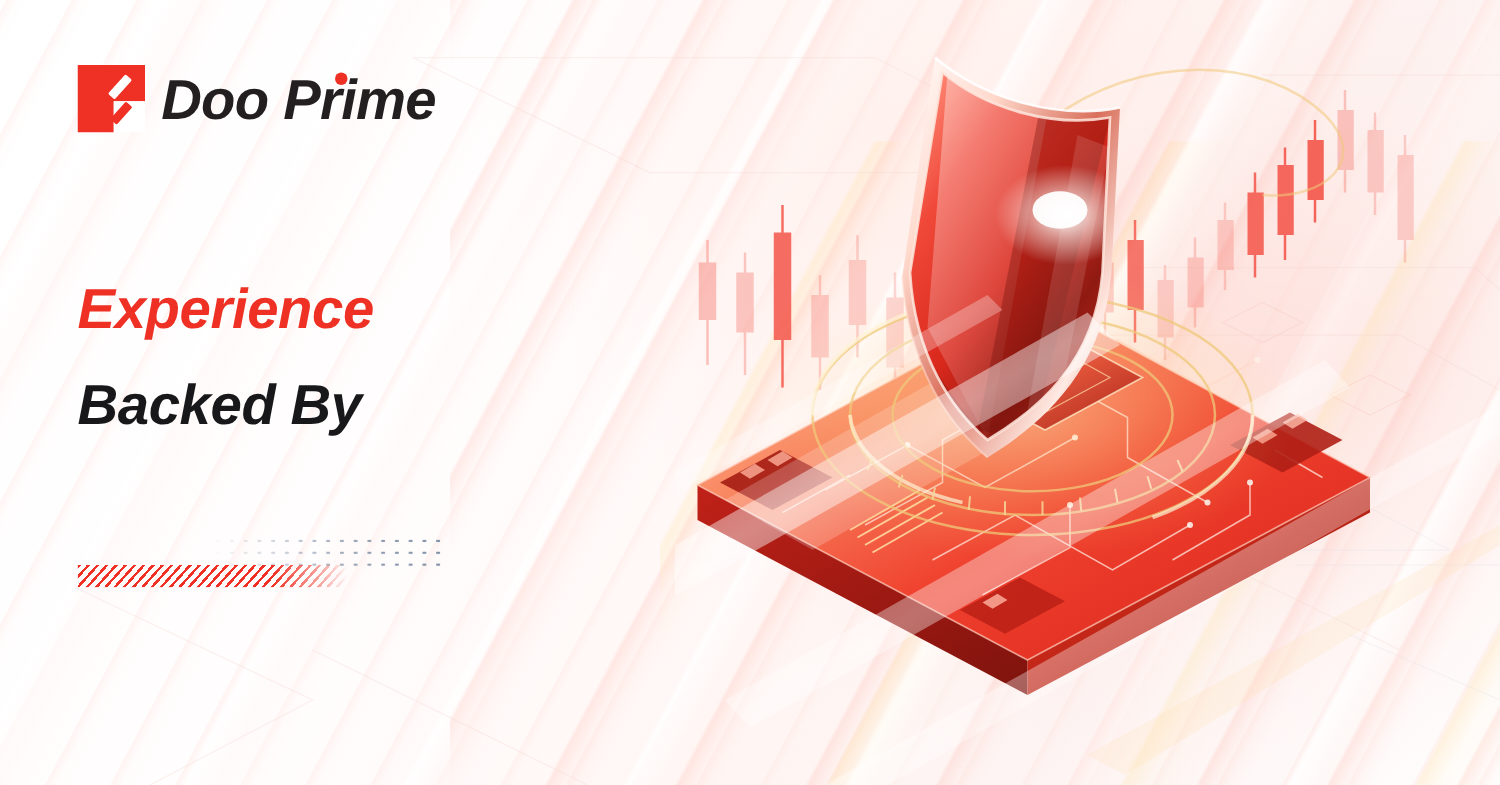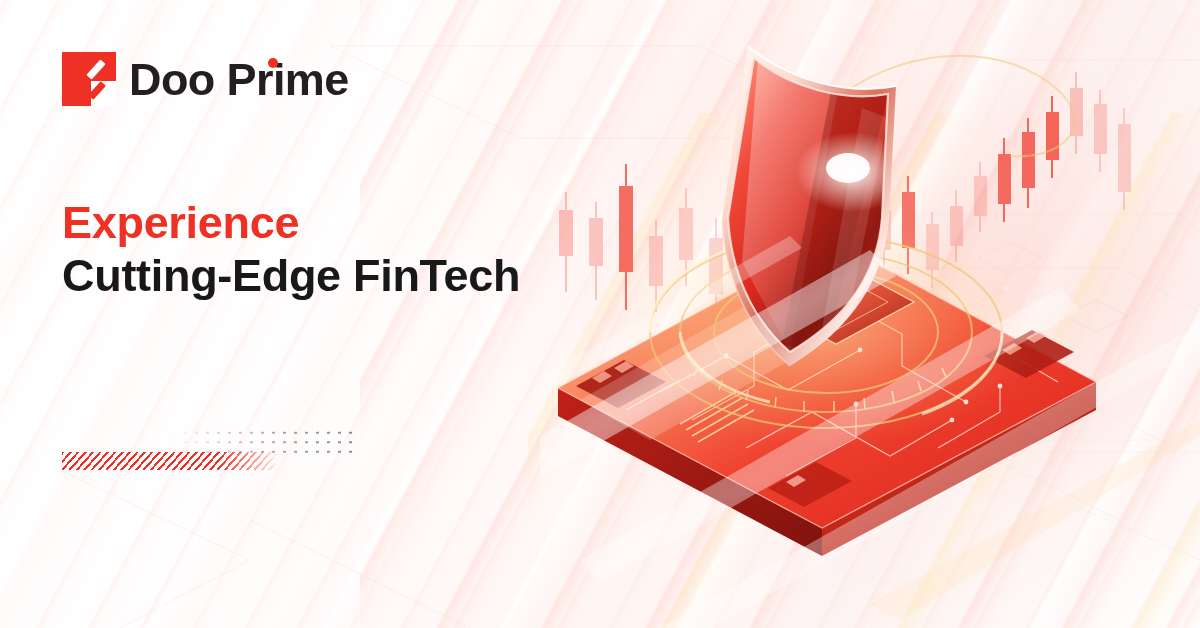--- a/index.html
+++ b/index.html
@@ -47,39 +47,39 @@
       rgba(255,255,255,0) 0px, rgba(255,255,255,0) 150px,
       rgba(255,214,120,.26) 154px, rgba(255,236,186,.10) 170px,
       rgba(255,255,255,0) 208px);
     opacity:.72;
   }
 
   
   .iso-lines{ position:absolute; inset:0; opacity:.50; }
 
   
-  .content{ position:absolute; left:58px; top:0; width:560px; height:628px; z-index:6; }
+  .content{ position:absolute; left:58px; top:0; width:560px; height:628px; z-index:6;font-style:italic; }
 
   
   .logo{ position:absolute; left:4px; top:52px; display:flex; align-items:center; gap:13px; }
   .logo-mark{ width:54px; height:54px; flex:none; }
   .logo-word{
     font-size:45px; font-weight:700; letter-spacing:-.6px;
     color:#231f20; line-height:1; white-space:nowrap; position:relative;
   }
   .logo-word .dot{
     position:absolute; width:10px; height:10px; border-radius:50%;
     background:#ee3124; top:1px; left:139px;
   }
 
   
   .headline{ position:absolute; left:4px; top:196px; }
   .hl-line{
     font-size:45px; font-weight:700; line-height:53px;
-    letter-spacing:-.3px; white-space:nowrap;
+    letter-spacing:-.3px; white-space:nowrap;margin-top:24px;
   }
   .hl-red{ color:#ee3124; }
   .hl-dark{ color:#18181a; font-weight:600; }
 
   
   .deco{ position:absolute; left:4px; top:428px; width:300px; height:44px; }
   .deco-dots{
     position:absolute; left:107px; top:0; width:190px; height:30px;
     background-image:radial-gradient(#7b8ba3 1.25px, rgba(0,0,0,0) 1.45px);
     background-size:11px 9.5px;
@@ -422,21 +422,21 @@
         <rect x="31.5" y="29" width="7" height="19" rx="1.2" fill="#ee3124" transform="rotate(42 35 38.5)"></rect>
       </svg>
       <div class="logo-word">
         <span>Doo Prime</span>
         <span class="dot"></span>
       </div>
     </div>
 
     <div class="headline">
       <div class="hl-line hl-red">Experience</div>
-      <div class="hl-line hl-dark">Cutting-Edge FinTech</div>
+      <div class="hl-line hl-dark">Backed By</div>
     </div>
 
     <div class="deco">
       <div class="deco-dots"></div>
       <div class="deco-hatch"></div>
     </div>
 
   </div>
 </div>
 

